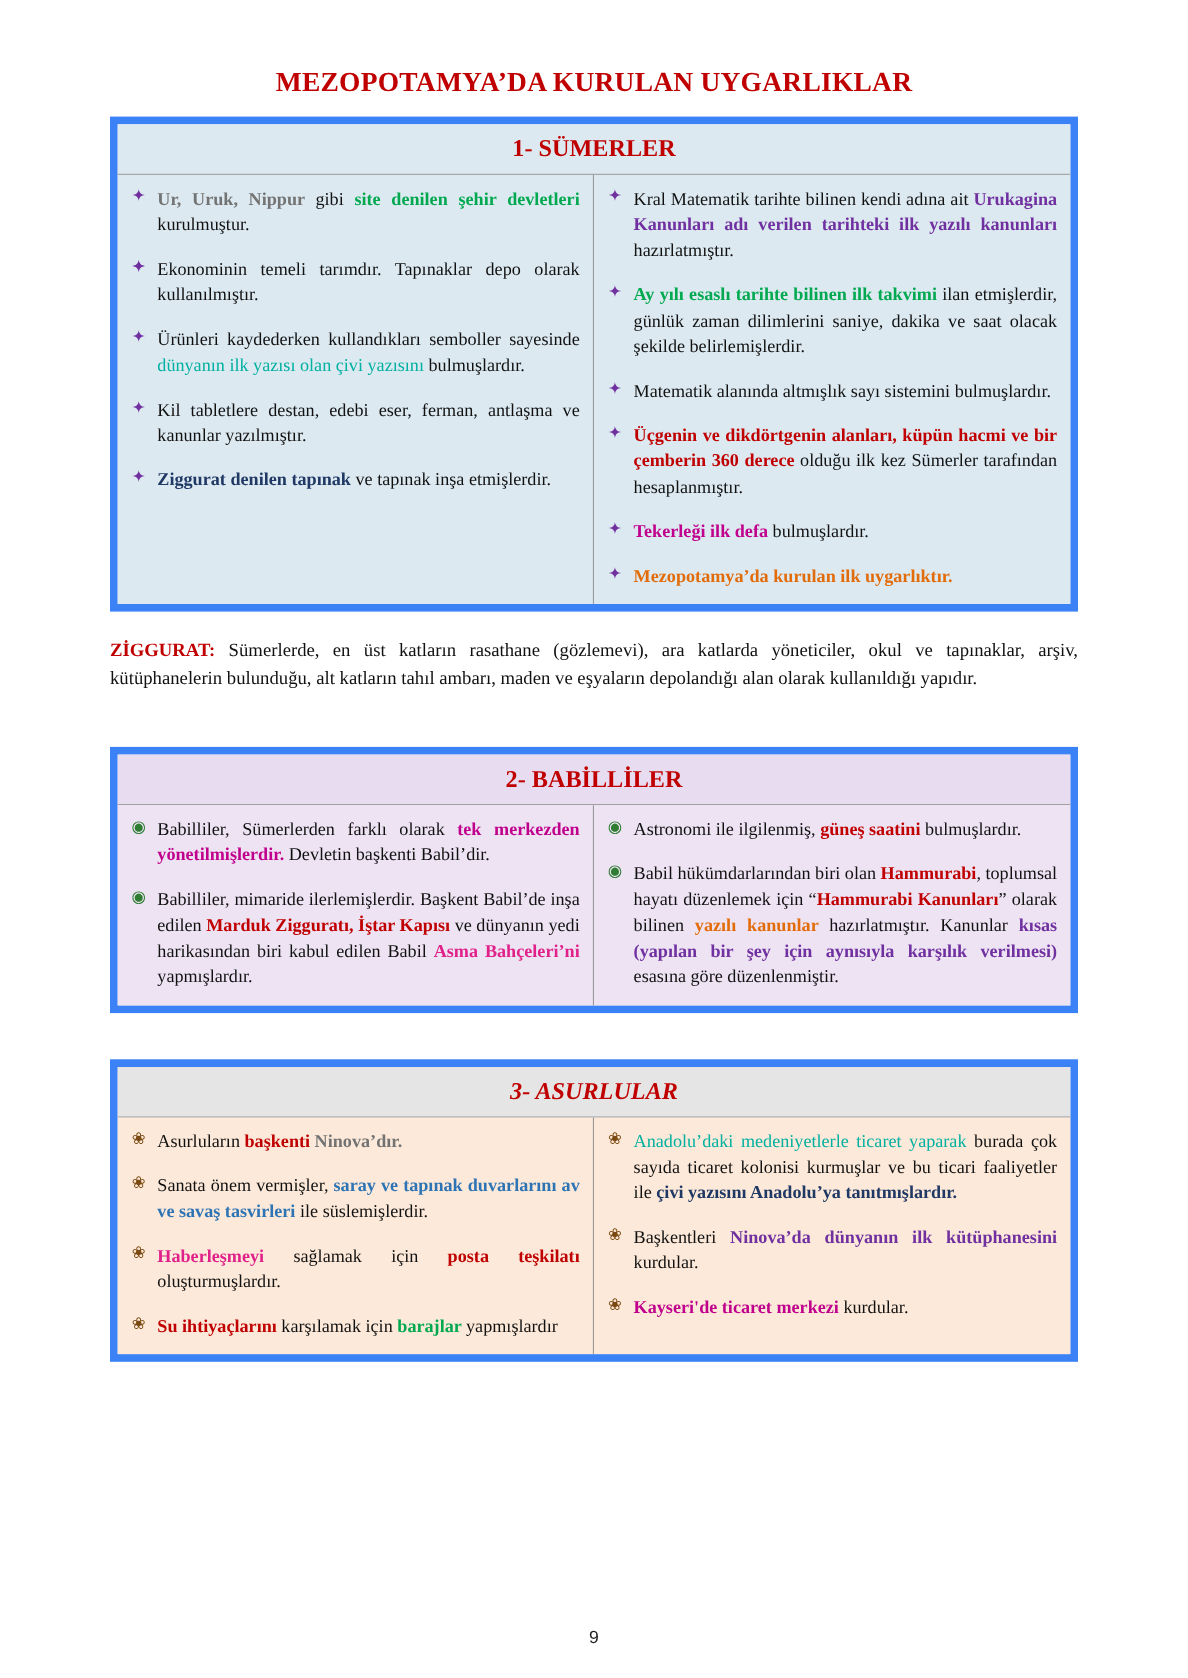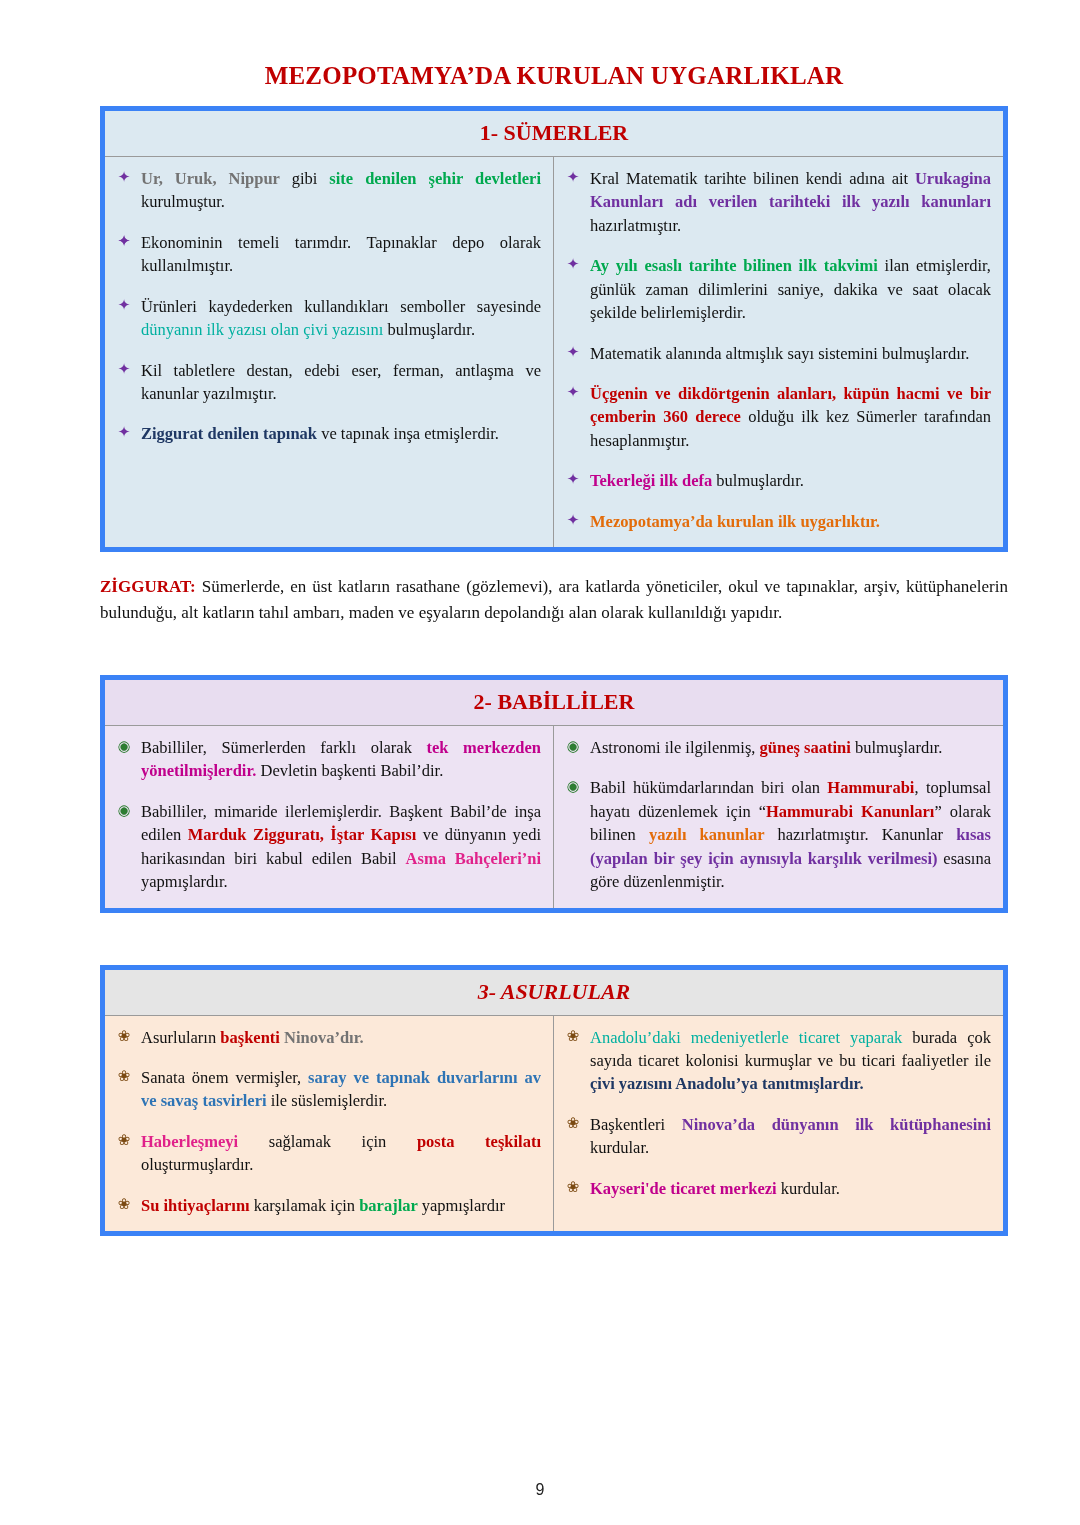--- a/index.html
+++ b/index.html
@@ -11,36 +11,36 @@
     width: 1080px;
     min-height: 1525px;
     font-family: "Liberation Serif", serif;
     color: #111111;
     position: relative;
   }
   .page {
     width: 1080px;
     min-height: 1525px;
     box-sizing: border-box;
-    padding: 52px 72px 40px 100px;
+    padding: 52px 100px 40px 100px;
     position: relative;
   }
   .doc-title {
     text-align: center;
     font-family: "Liberation Serif", serif;
     font-weight: bold;
     font-size: 25px;
     color: #C00000;
     letter-spacing: 0.2px;
     margin: 10px 0 16px 0;
   }
   
   .block {
-    border: 5px solid #3b82f6;
-    margin: 0 0 14px 0;
+    border: 7px solid #3b82f6;
+    margin: 0 0 4px 0;
   }
   .block-header {
     text-align: center;
     font-weight: bold;
     font-size: 22px;
     padding: 9px 0 10px 0;
     border-bottom: 1px solid #9a9a9a;
   }
   .cols {
     display: flex;

